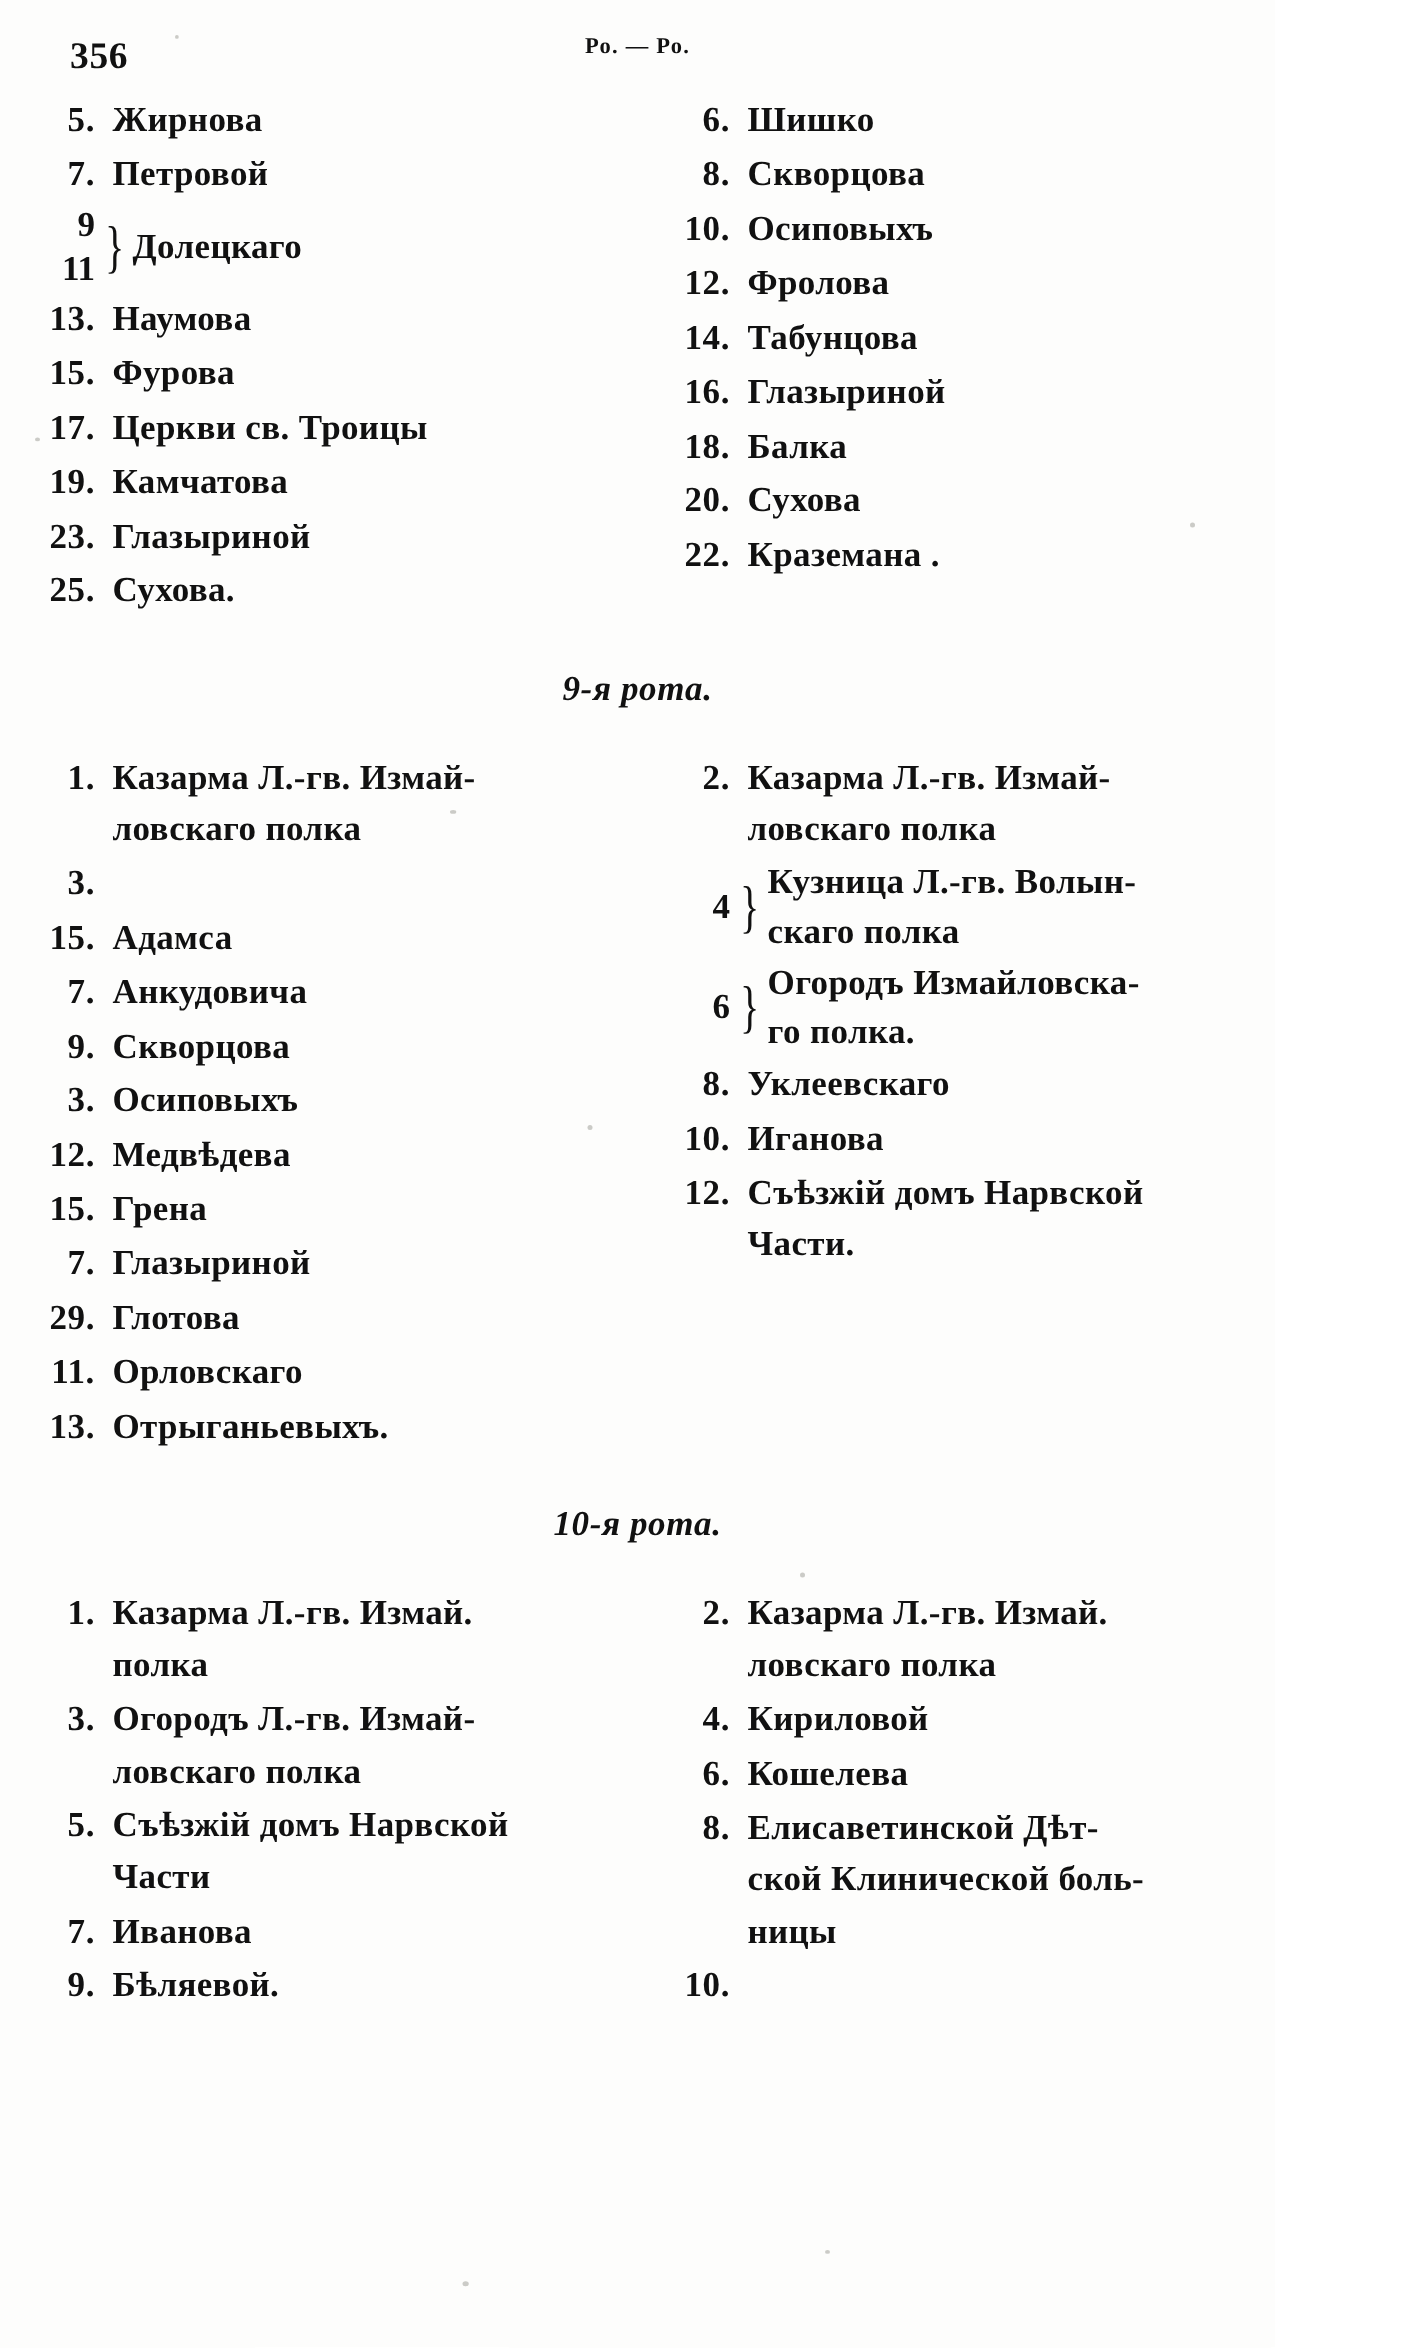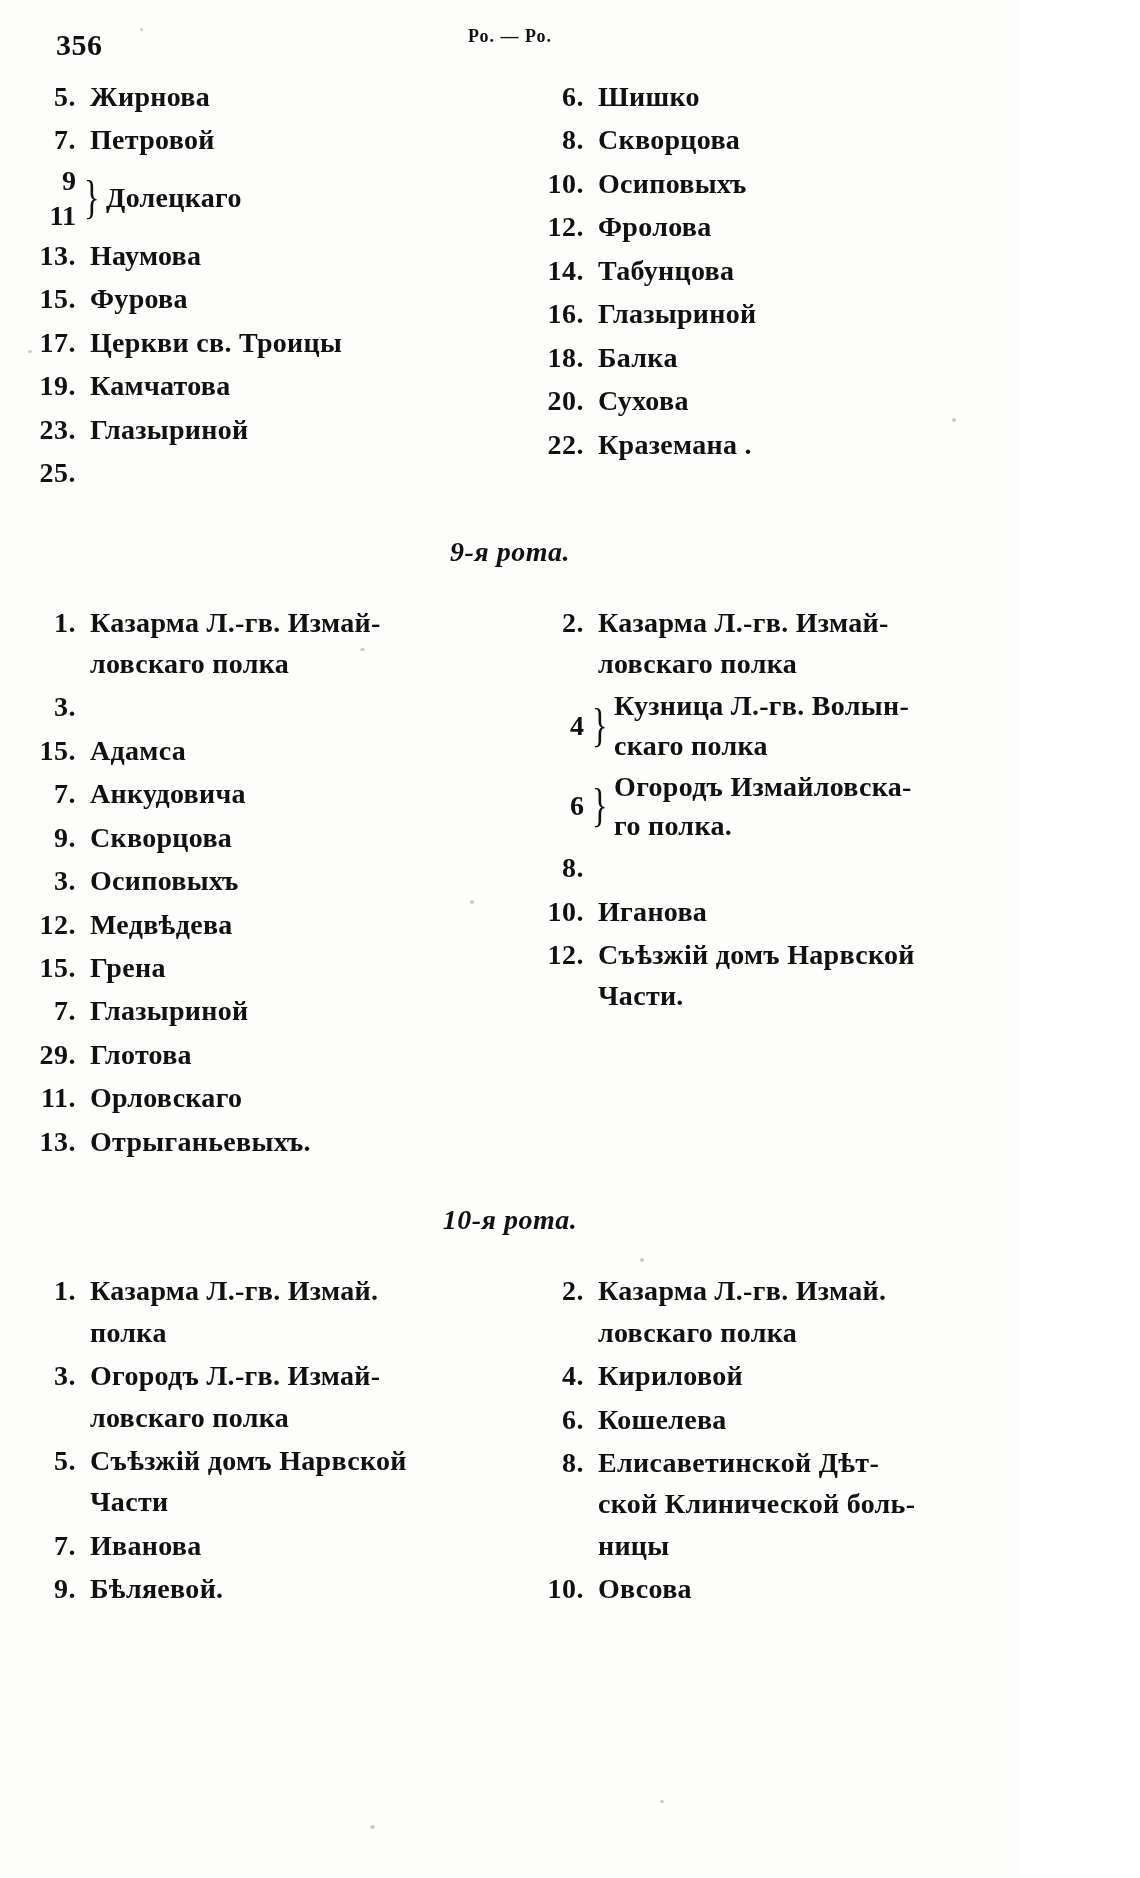--- a/index.html
+++ b/index.html
@@ -184,20 +184,21 @@
         <div class="entry">
           <span class="num">19.</span>
           <span class="txt">Камчатова</span>
         </div>
         <div class="entry">
           <span class="num">23.</span>
           <span class="txt">Глазыриной</span>
         </div>
         <div class="entry">
           <span class="num">25.</span>
+          <span class="txt">Сухова.</span>
         </div>
       </div>
 
       <div class="col right">
         <div class="entry">
           <span class="num">6.</span>
           <span class="txt">Шишко</span>
         </div>
         <div class="entry">
           <span class="num">8.</span>
@@ -309,20 +310,21 @@
         <div class="brace-entry">
           <span class="brace-nums single">
             <span>6</span>
           </span>
           <span class="brace-mark">}</span>
           <span class="brace-txt">Огородъ Измайловска-
 го полка.</span>
         </div>
         <div class="entry">
           <span class="num">8.</span>
+          <span class="txt">Уклеевскаго</span>
         </div>
         <div class="entry">
           <span class="num">10.</span>
           <span class="txt">Иганова</span>
         </div>
         <div class="entry">
           <span class="num">12.</span>
           <span class="txt">Съѣзжій домъ Нарвской
 Части.</span>
         </div>
@@ -377,21 +379,20 @@
           <span class="txt">Кошелева</span>
         </div>
         <div class="entry">
           <span class="num">8.</span>
           <span class="txt">Елисаветинской Дѣт-
 ской Клинической боль-
 ницы</span>
         </div>
         <div class="entry">
           <span class="num">10.</span>
-          <span class="txt">Овсова</span>
         </div>
       </div>
 
     </div>
   </div>
 
   <div class="speck" style="left:140px; top:28px; width:3px; height:3px;"></div>
   <div class="speck" style="left:28px; top:350px; width:4px; height:3px;"></div>
   <div class="speck" style="left:360px; top:648px; width:5px; height:3px;"></div>
   <div class="speck" style="left:952px; top:418px; width:4px; height:4px;"></div>

